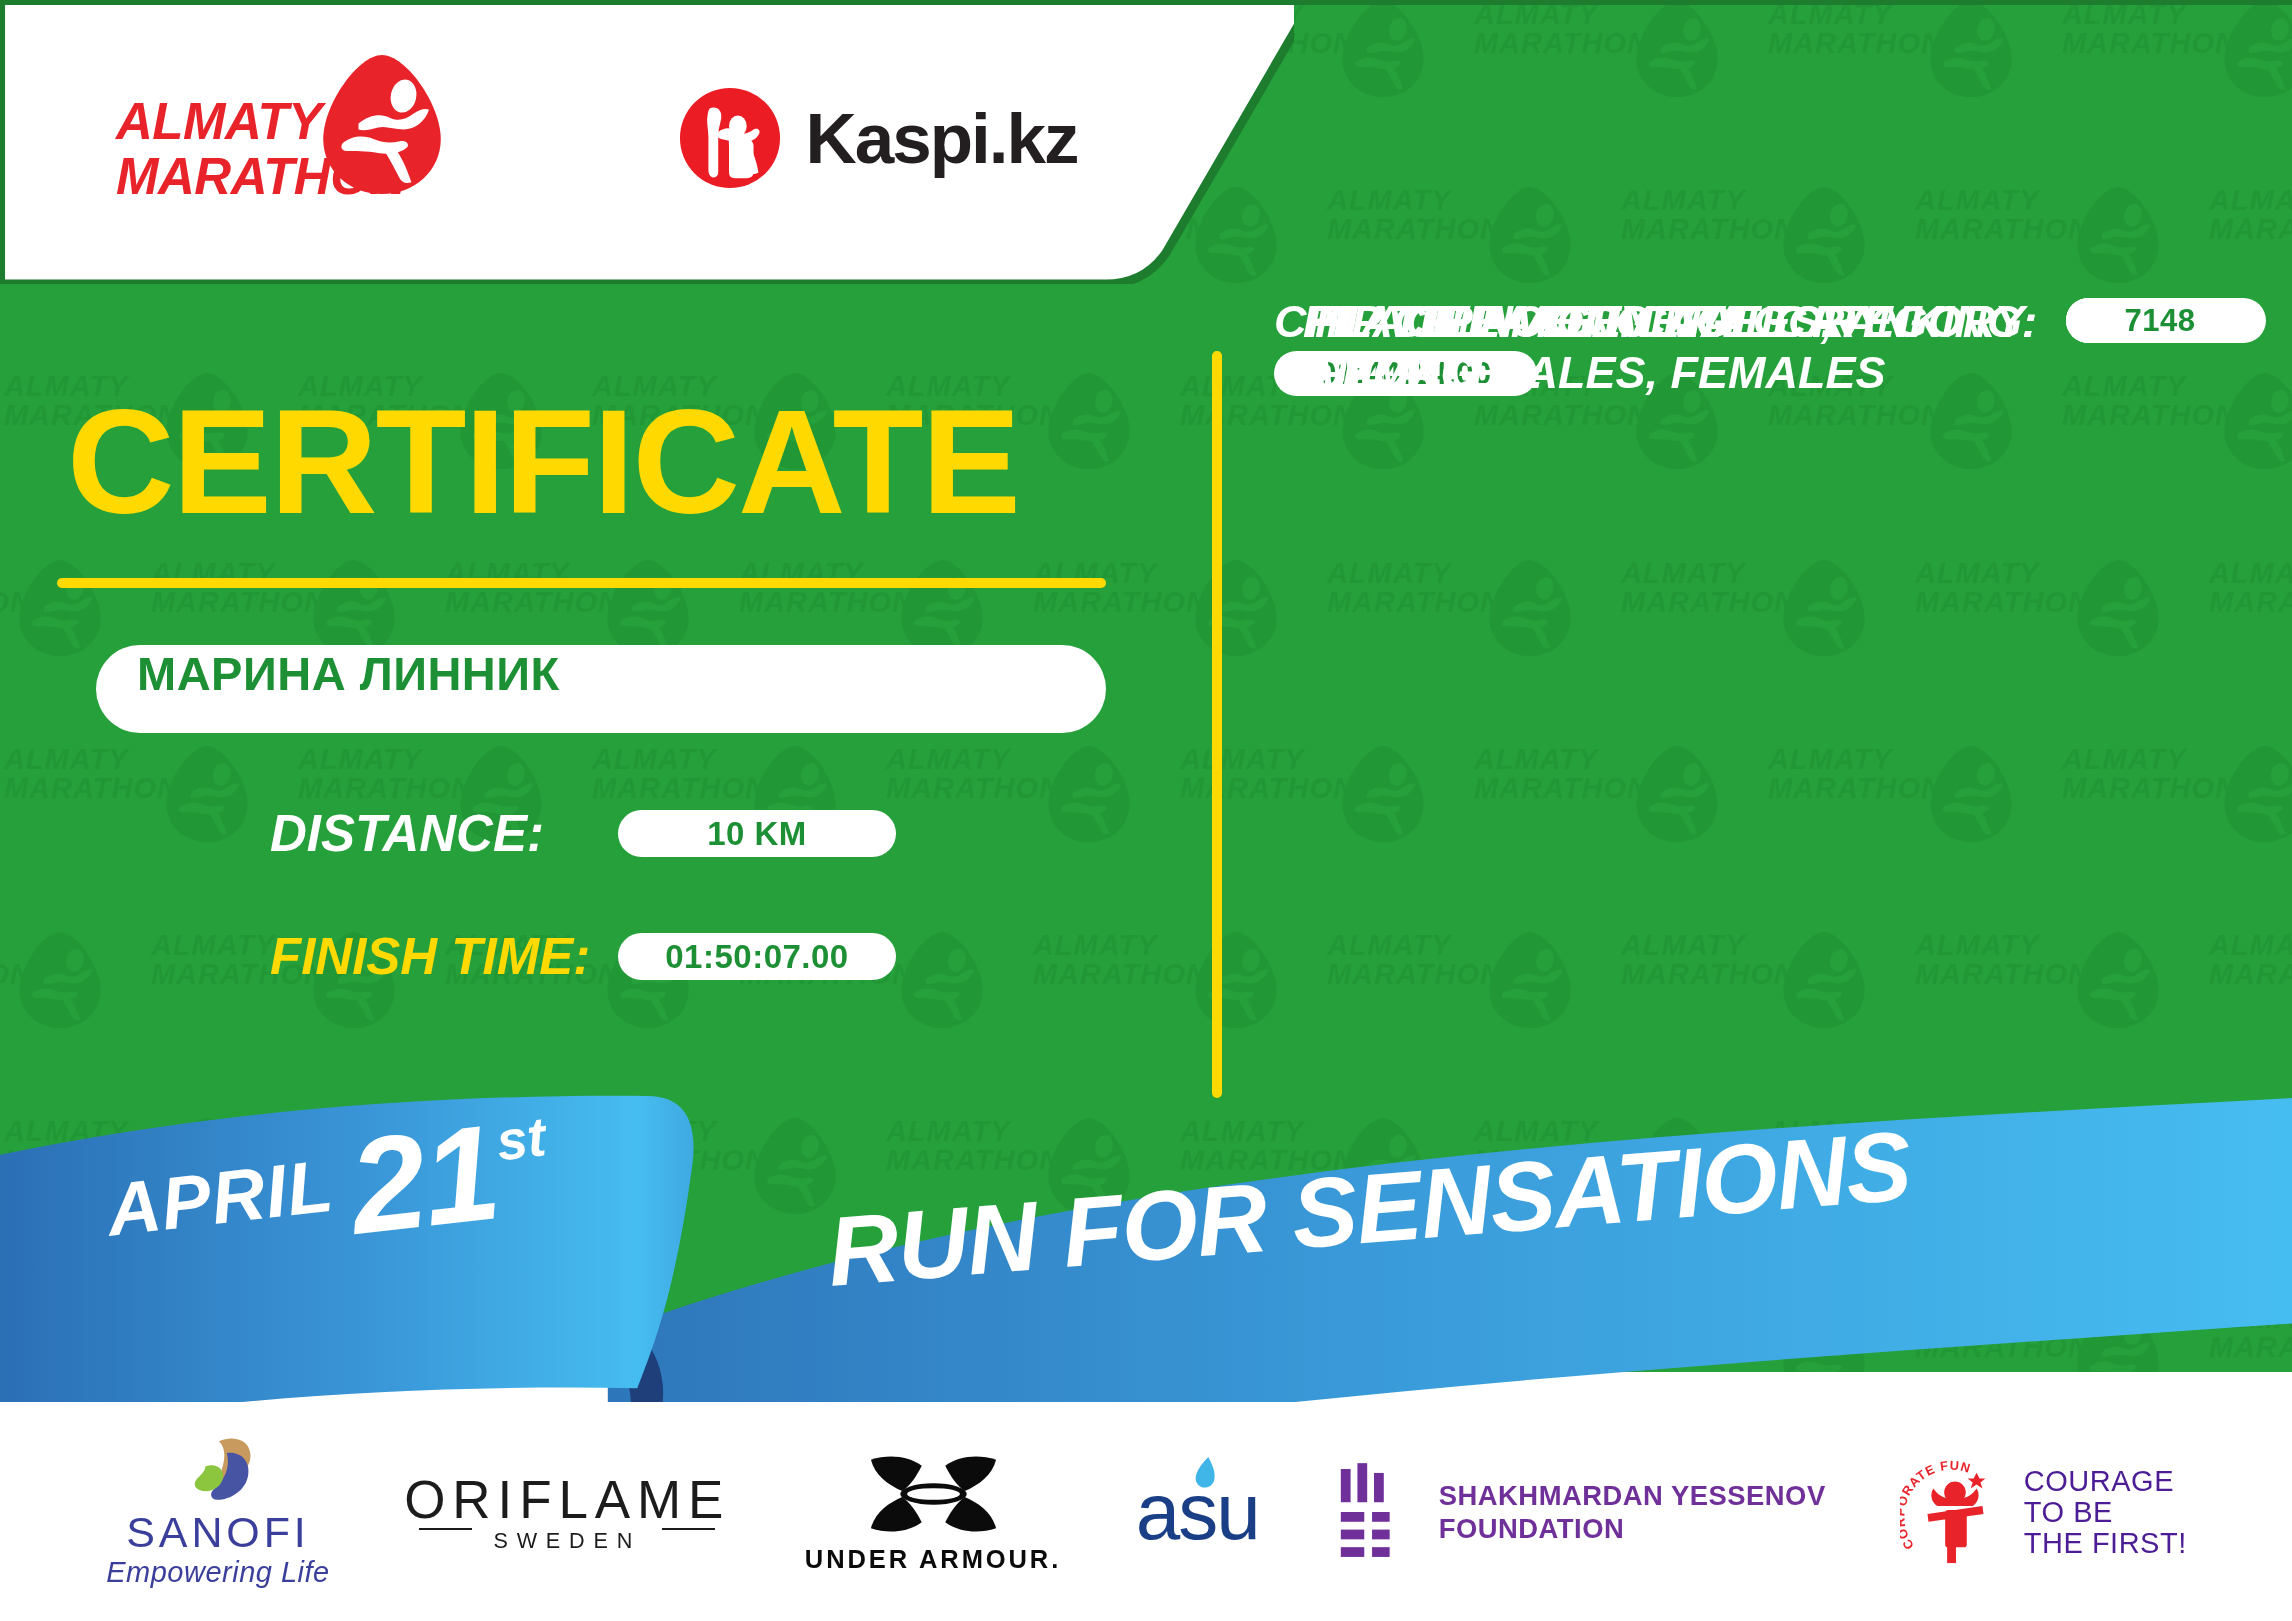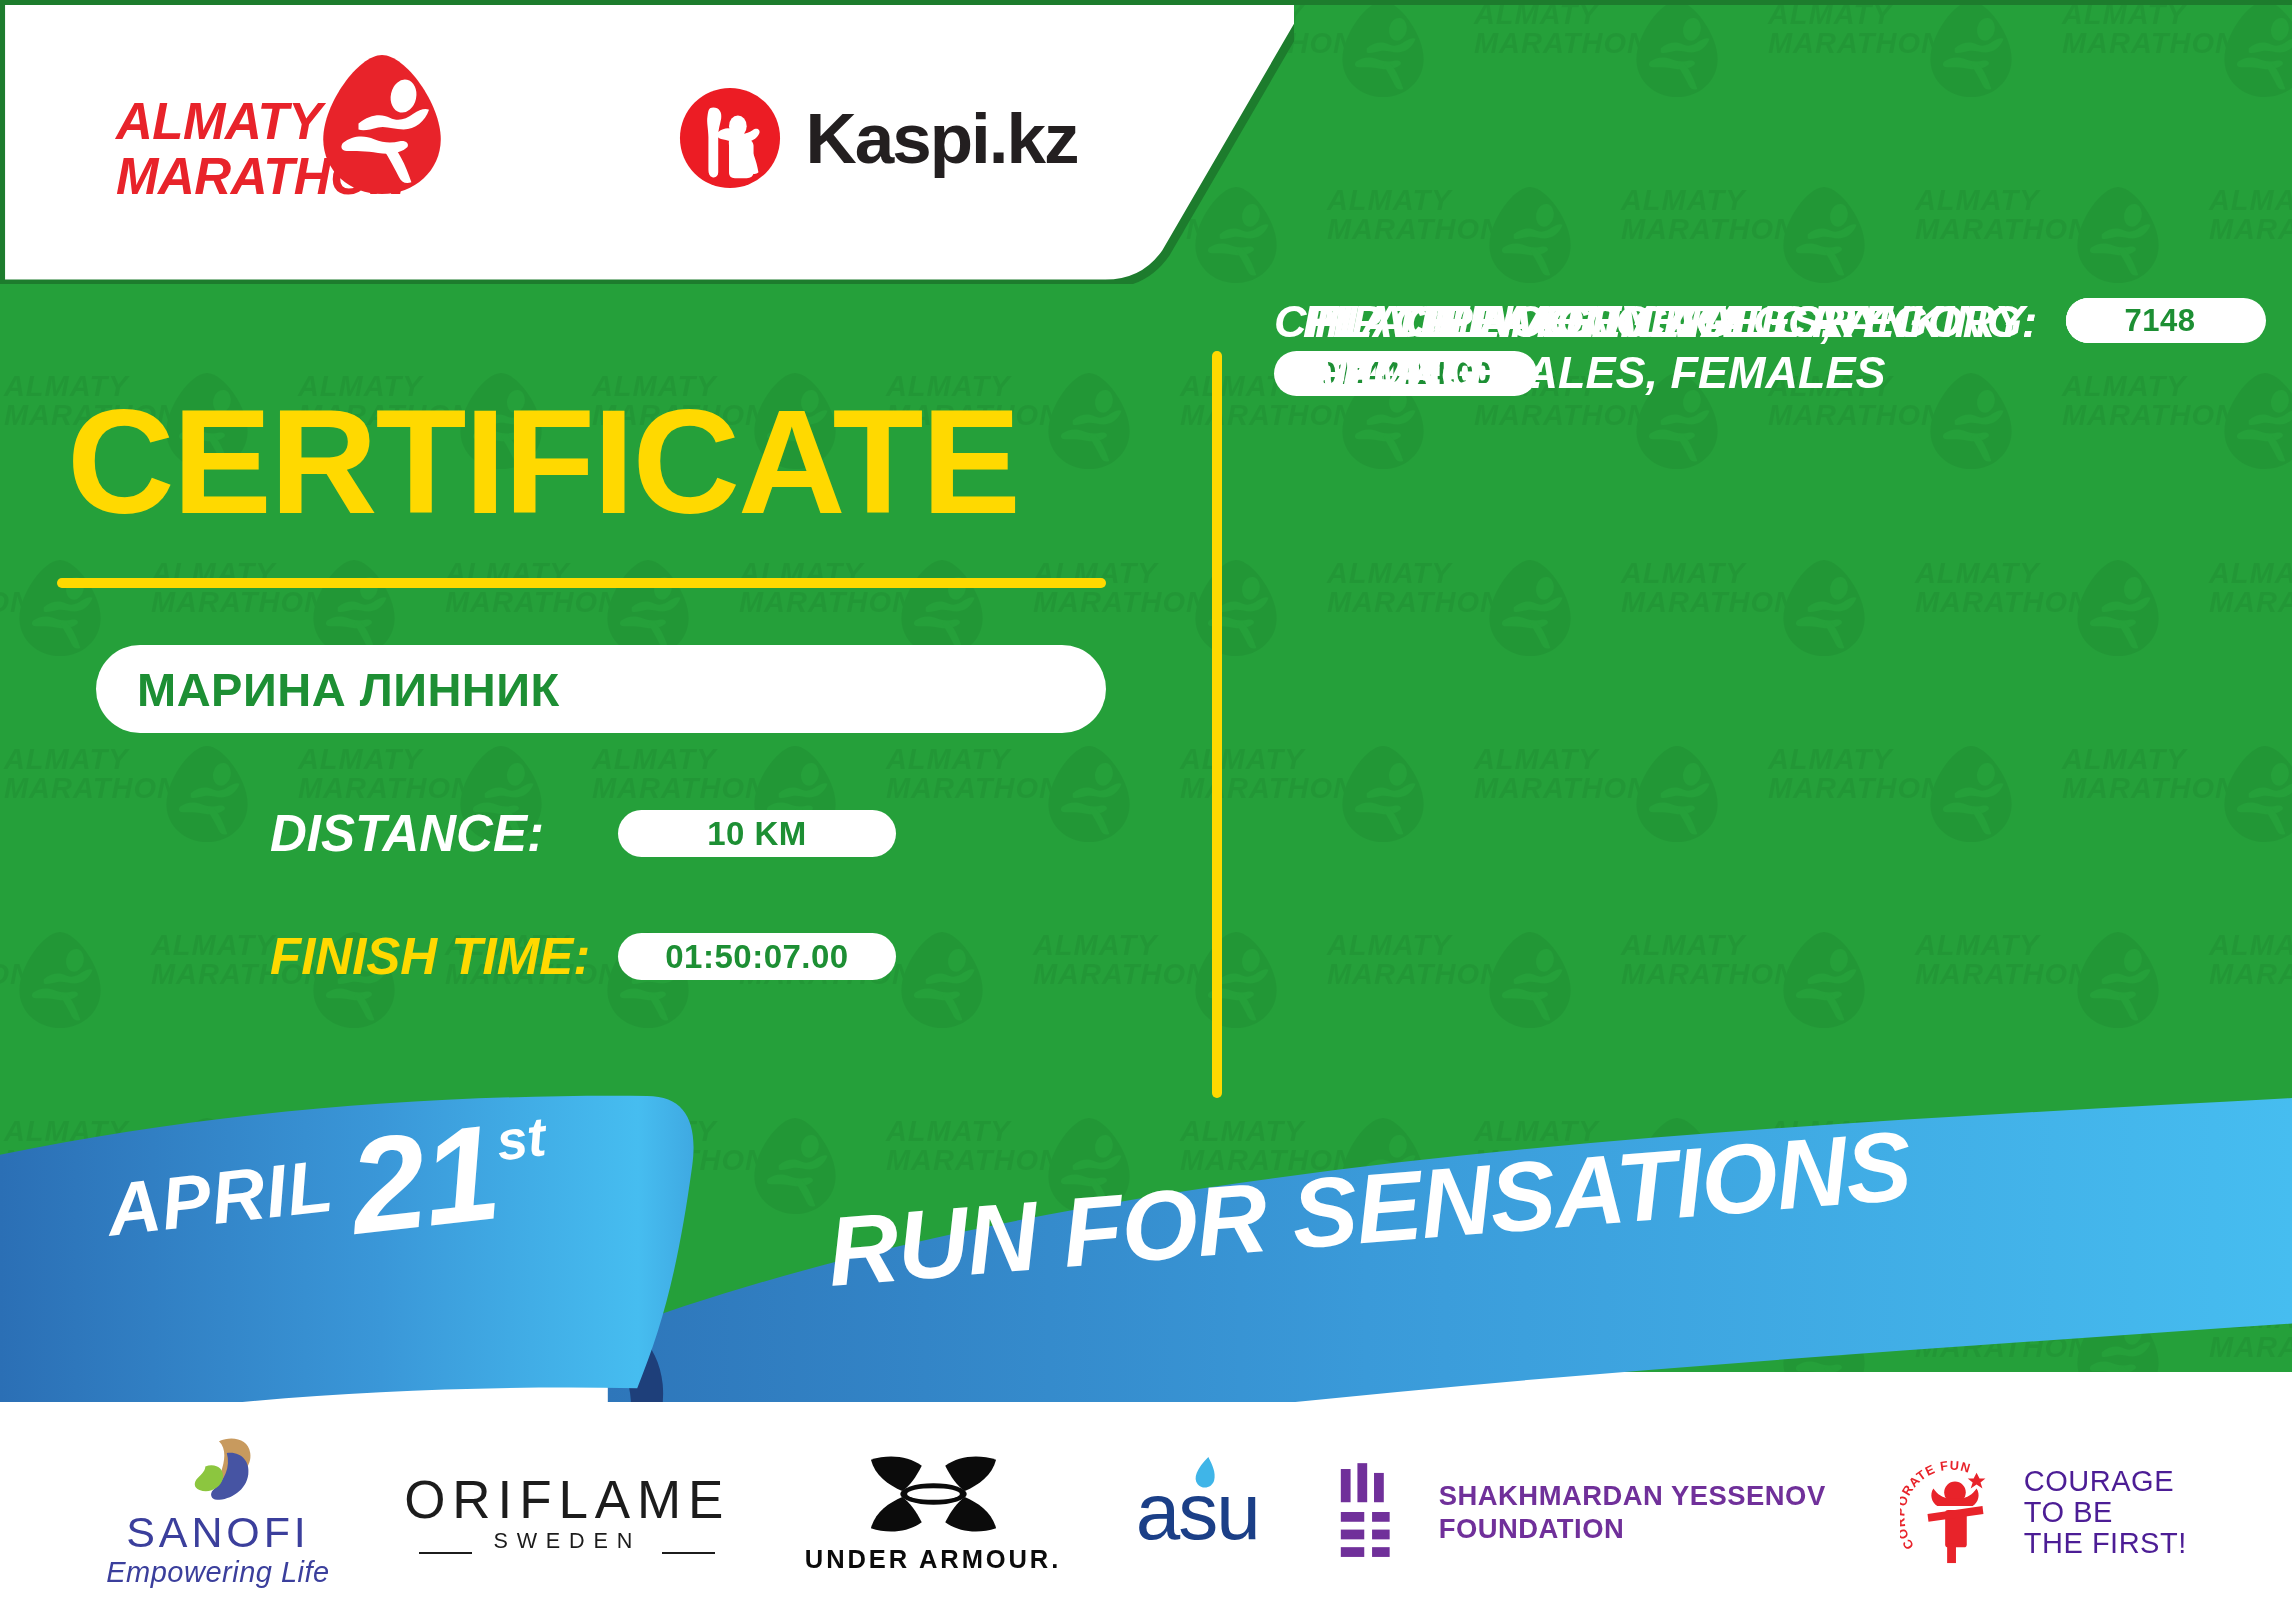--- a/index.html
+++ b/index.html
@@ -150,21 +150,21 @@
   }
   #name-pill {
     position: absolute;
     left: 96px; top: 351px;
     width: 1010px; height: 88px;
     background: #ffffff;
     border-radius: 44px;
   }
   #name-text {
     position: absolute;
-    left: 137px; top: 369px;
+    left: 137px; top: 353px;
     color: #1d8f34;
     font-weight: bold;
     font-size: 47px;
     line-height: 53px;
     letter-spacing: 0.5px;
     white-space: nowrap;
   }
 
   .left-stat {
     position: absolute;
@@ -363,21 +363,21 @@
   }
   
   #sp-oriflame { flex-direction: column; align-items: center; }
   #sp-oriflame .o-word {
     color: #1c1c1c;
     font-size: 53px;
     line-height: 57px;
     letter-spacing: 6.9px;
   }
   #sp-oriflame .o-sub {
-    display: flex; align-items: flex-end; gap: 21px;
+    display: flex; align-items: flex-start; gap: 21px;
     margin-top: 0;
   }
   #sp-oriflame .o-sub .rule { width: 53px; height: 2px; background: #1c1c1c; }
   #sp-oriflame .o-sub .t {
     color: #1c1c1c;
     font-size: 21.6px;
     letter-spacing: 8.8px;
   }
   
   #sp-ua { flex-direction: column; align-items: center; }

